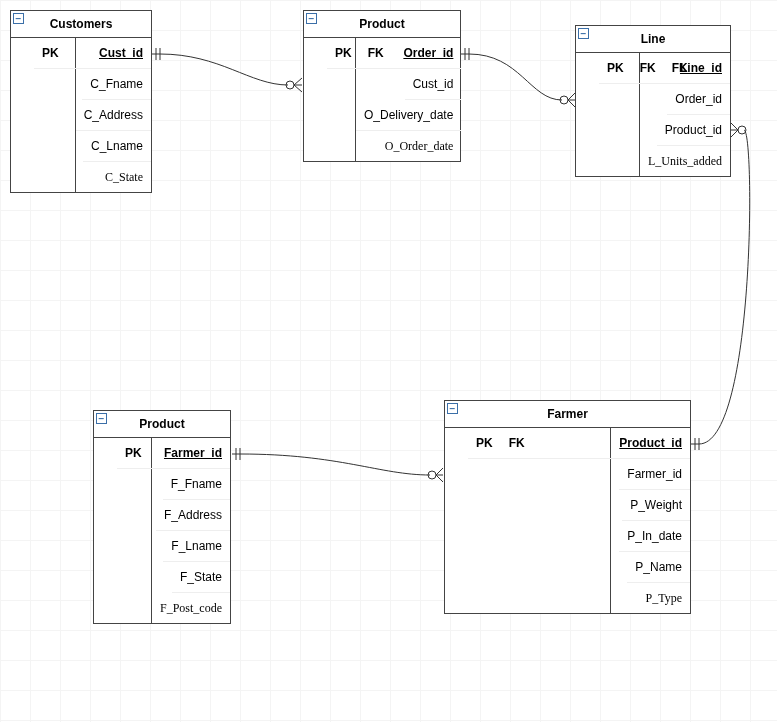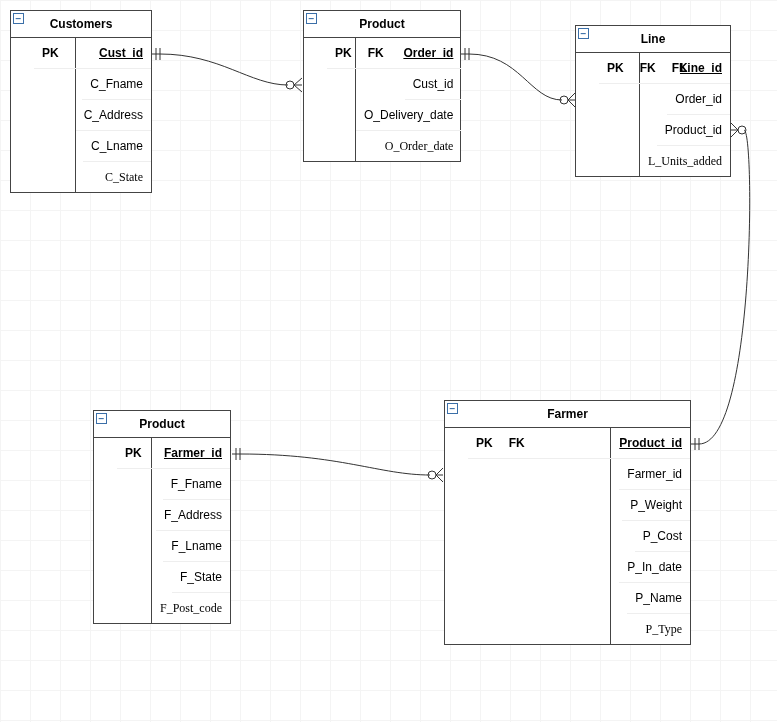--- a/index.html
+++ b/index.html
@@ -244,19 +244,18 @@
       <div class="cell keycell"></div>
       <div class="cell keycell"></div>
       <div class="cell keycell"></div>
       <div class="cell keycell"></div>
       <div class="cell keycell"></div>
     </div>
     <div class="fieldcol">
       <div class="cell pkfield">Product_id</div>
       <div class="cell">Farmer_id</div>
       <div class="cell">P_Weight</div>
-      <div class="cell">P_Cost</div>
       <div class="cell">P_In_date</div>
       <div class="cell">P_Name</div>
       <div class="cell">P_Type</div>
     </div>
   </div>
 </div>
 
 </body></html>

